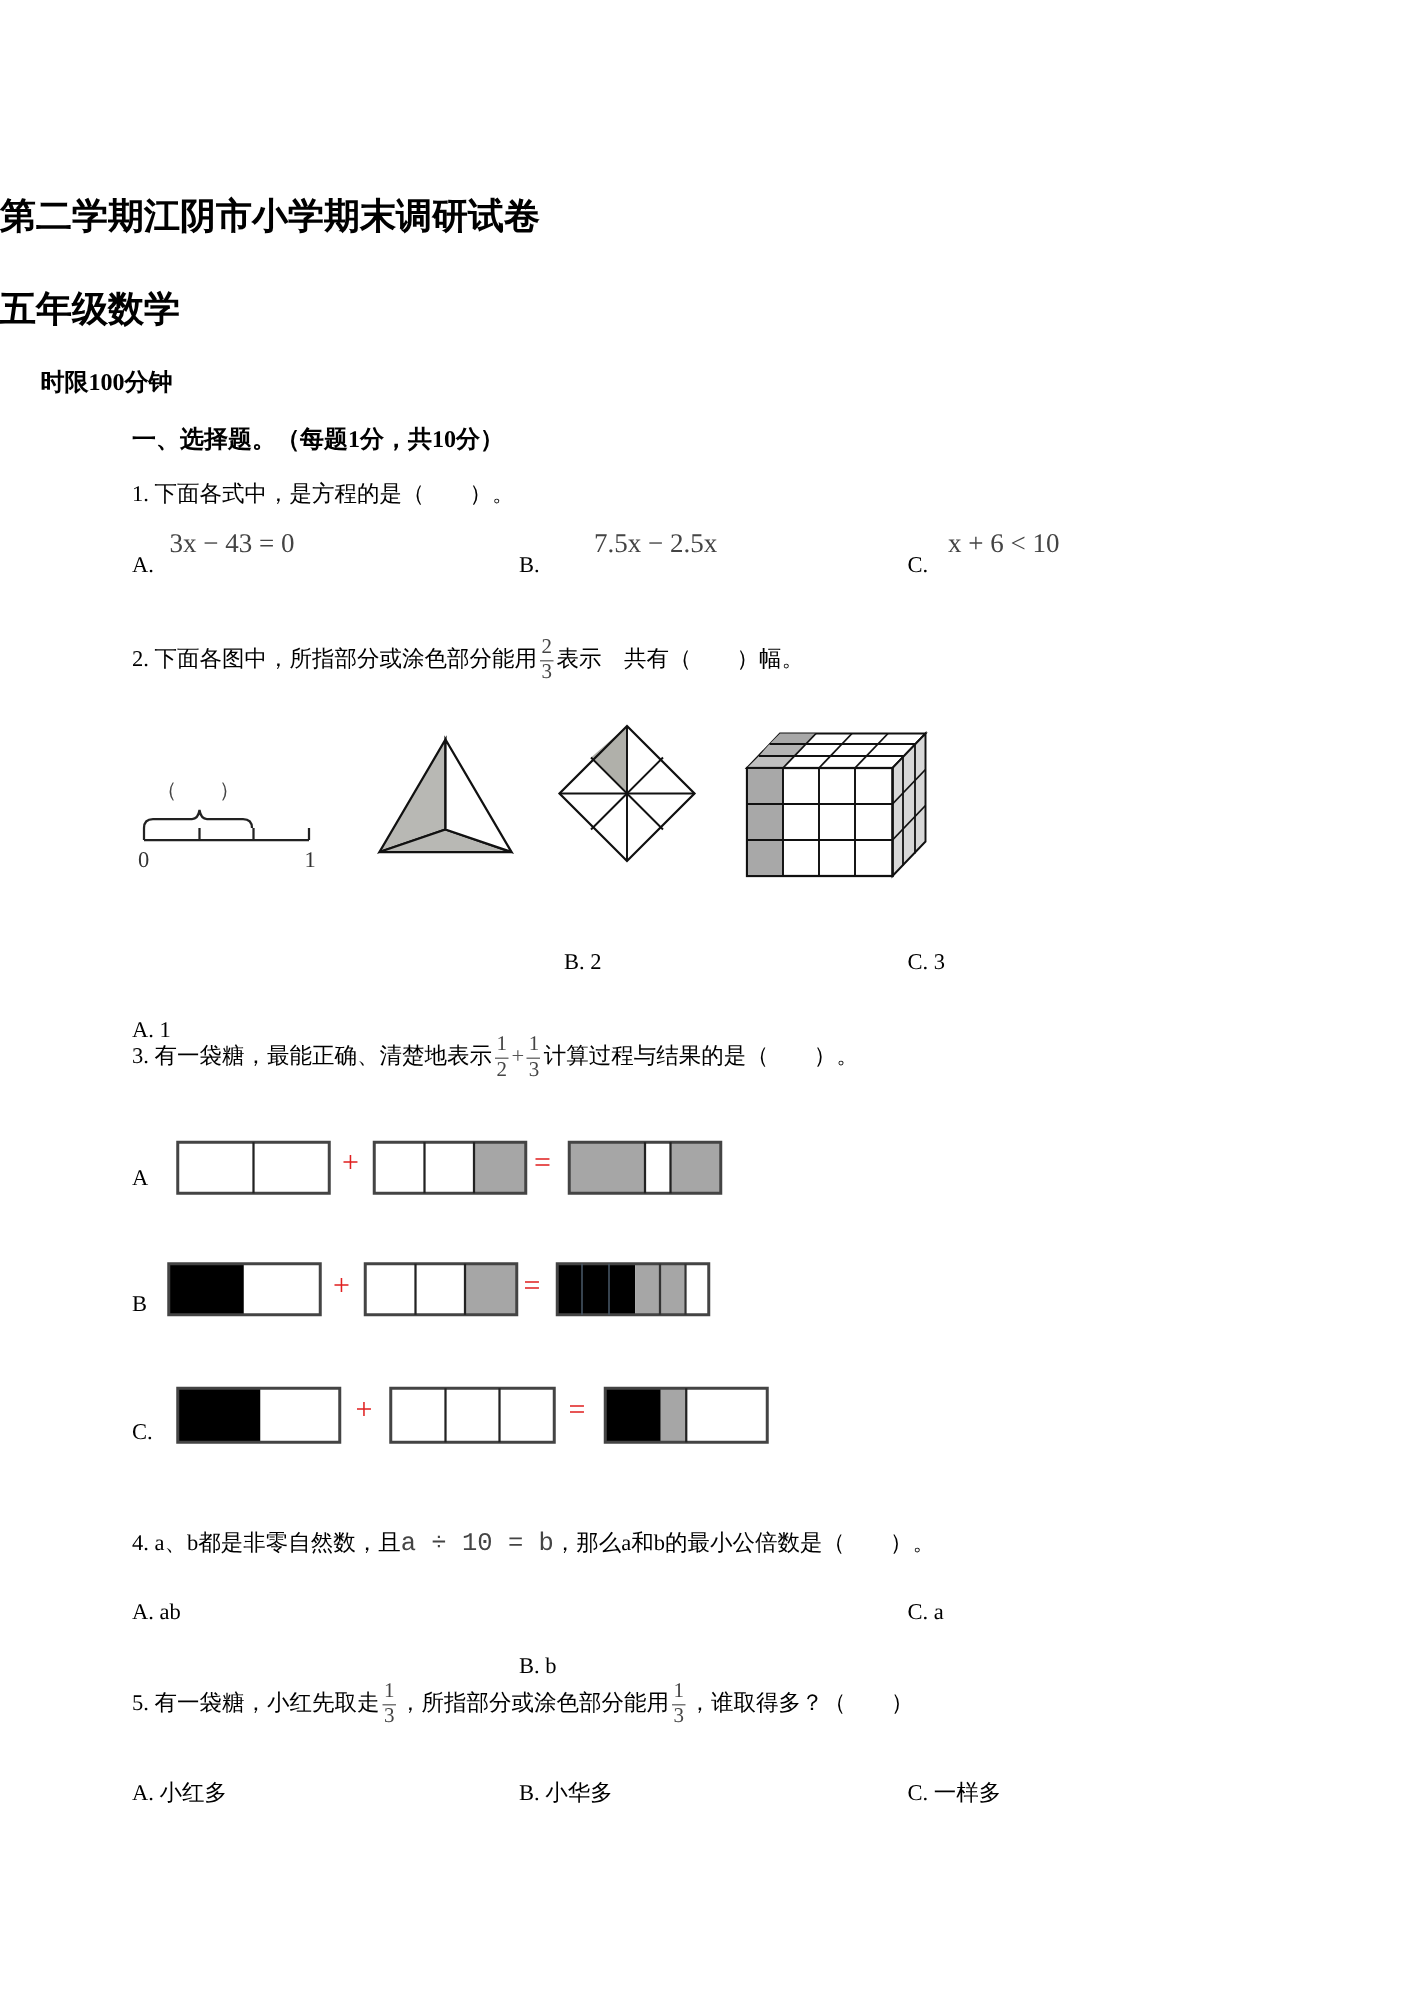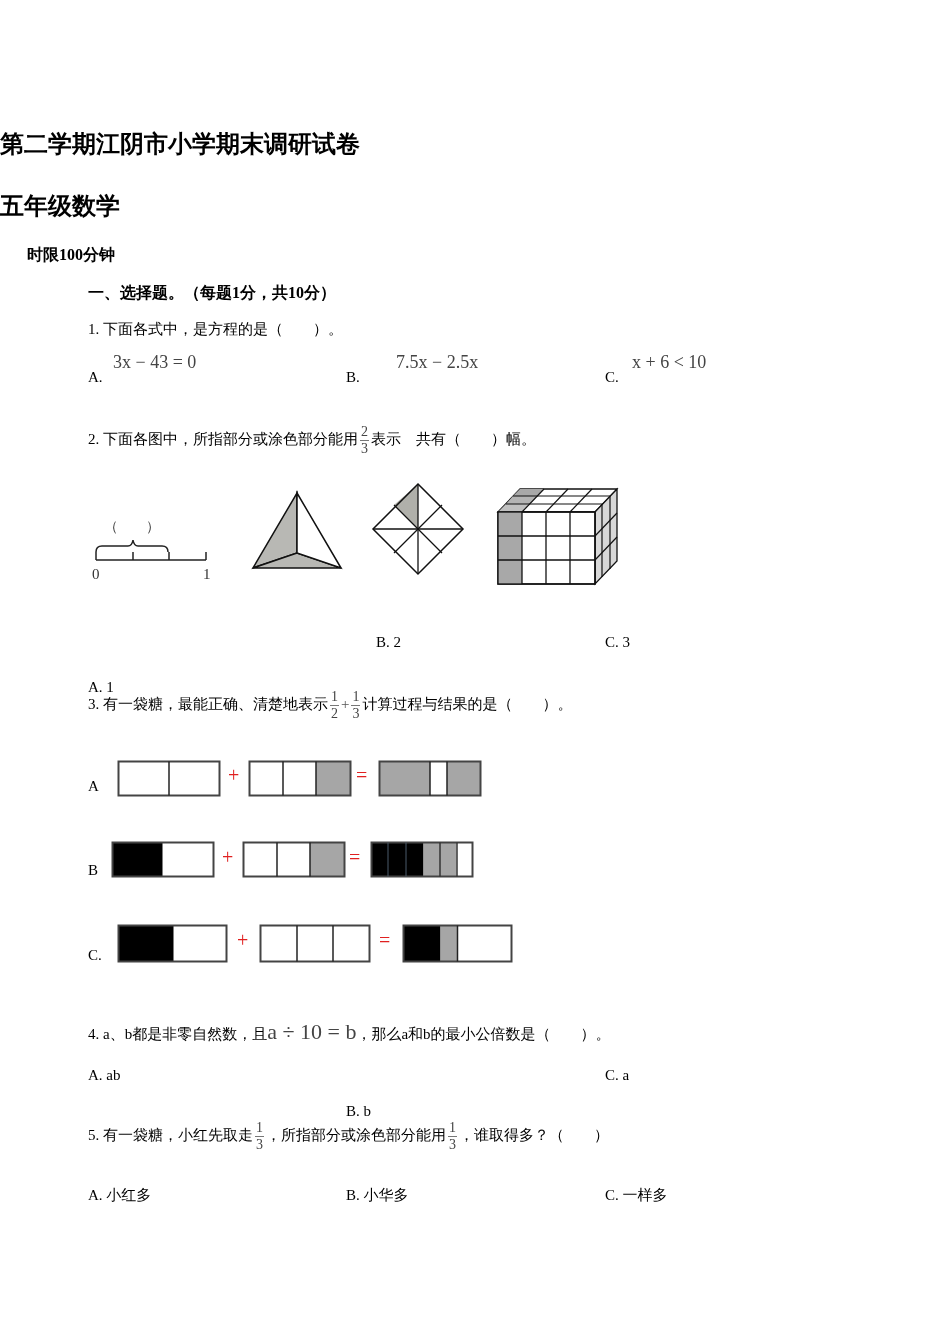--- a/index.html
+++ b/index.html
@@ -172,21 +172,21 @@
 <div class="abs red" style="left:379px; top:929px;">=</div>
 <svg style="left:402px; top:924px;" width="112" height="40" viewBox="0 0 112 40">
   <rect x="1.5" y="1.5" width="37" height="36" fill="#000"></rect>
   <rect x="38.5" y="1.5" width="17" height="36" fill="#a6a6a6"></rect>
   <rect x="1.5" y="1.5" width="108" height="36" fill="none" stroke="#444" stroke-width="2"></rect>
   <line x1="55.5" y1="1.5" x2="55.5" y2="37.5" stroke="#222" stroke-width="1.5"></line>
 </svg>
 
 <div class="abs q" style="top:1019px;">
   <span>4.</span>
-  <span>a、b都是非零自然数，且</span><span class="math" style="font-size:22px;">a ÷ 10 = b</span><span>，那么a和b的最小公倍数是（　　）。</span>
+  <span>a、b都是非零自然数，且</span><span class="math" style="font-size:17px;font-family:Liberation Mono, monospace;">a ÷ 10 = b</span><span>，那么a和b的最小公倍数是（　　）。</span>
 </div>
 <div class="abs opt" style="left:88px; top:1067px;"><span>A.</span>&nbsp;<span>ab</span></div>
 <div class="abs opt" style="left:346px; top:1067px;margin-top:36px;"><span>B.</span>&nbsp;<span>b</span></div>
 <div class="abs opt" style="left:605px; top:1067px;"><span>C.</span>&nbsp;<span>a</span></div>
 
 <div class="abs q" style="top:1120px;">
   <span>5.</span>
   <span>有一袋糖，小红先取走</span><span class="frac"><span class="num">1</span><span class="den">3</span></span><span>，所指部分或涂色部分能用</span><span class="frac"><span class="num">1</span><span class="den">3</span></span><span>，谁取得多？（　　）</span>
 </div>
 <div class="abs opt" style="left:88px; top:1186px;"><span>A.</span>&nbsp;<span>小红多</span></div>

